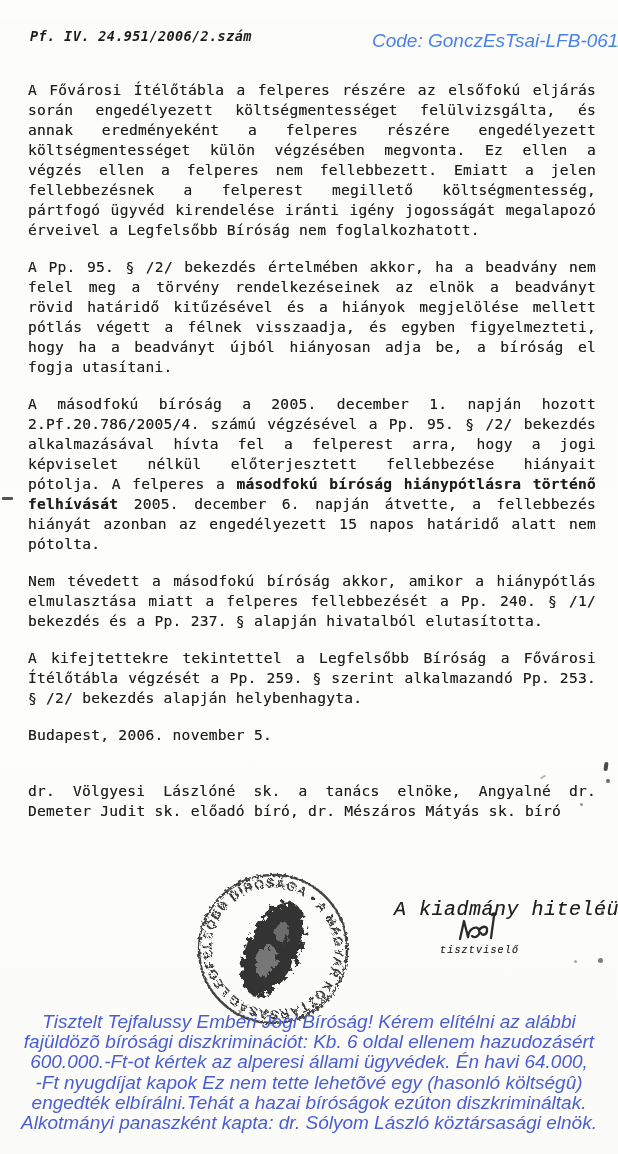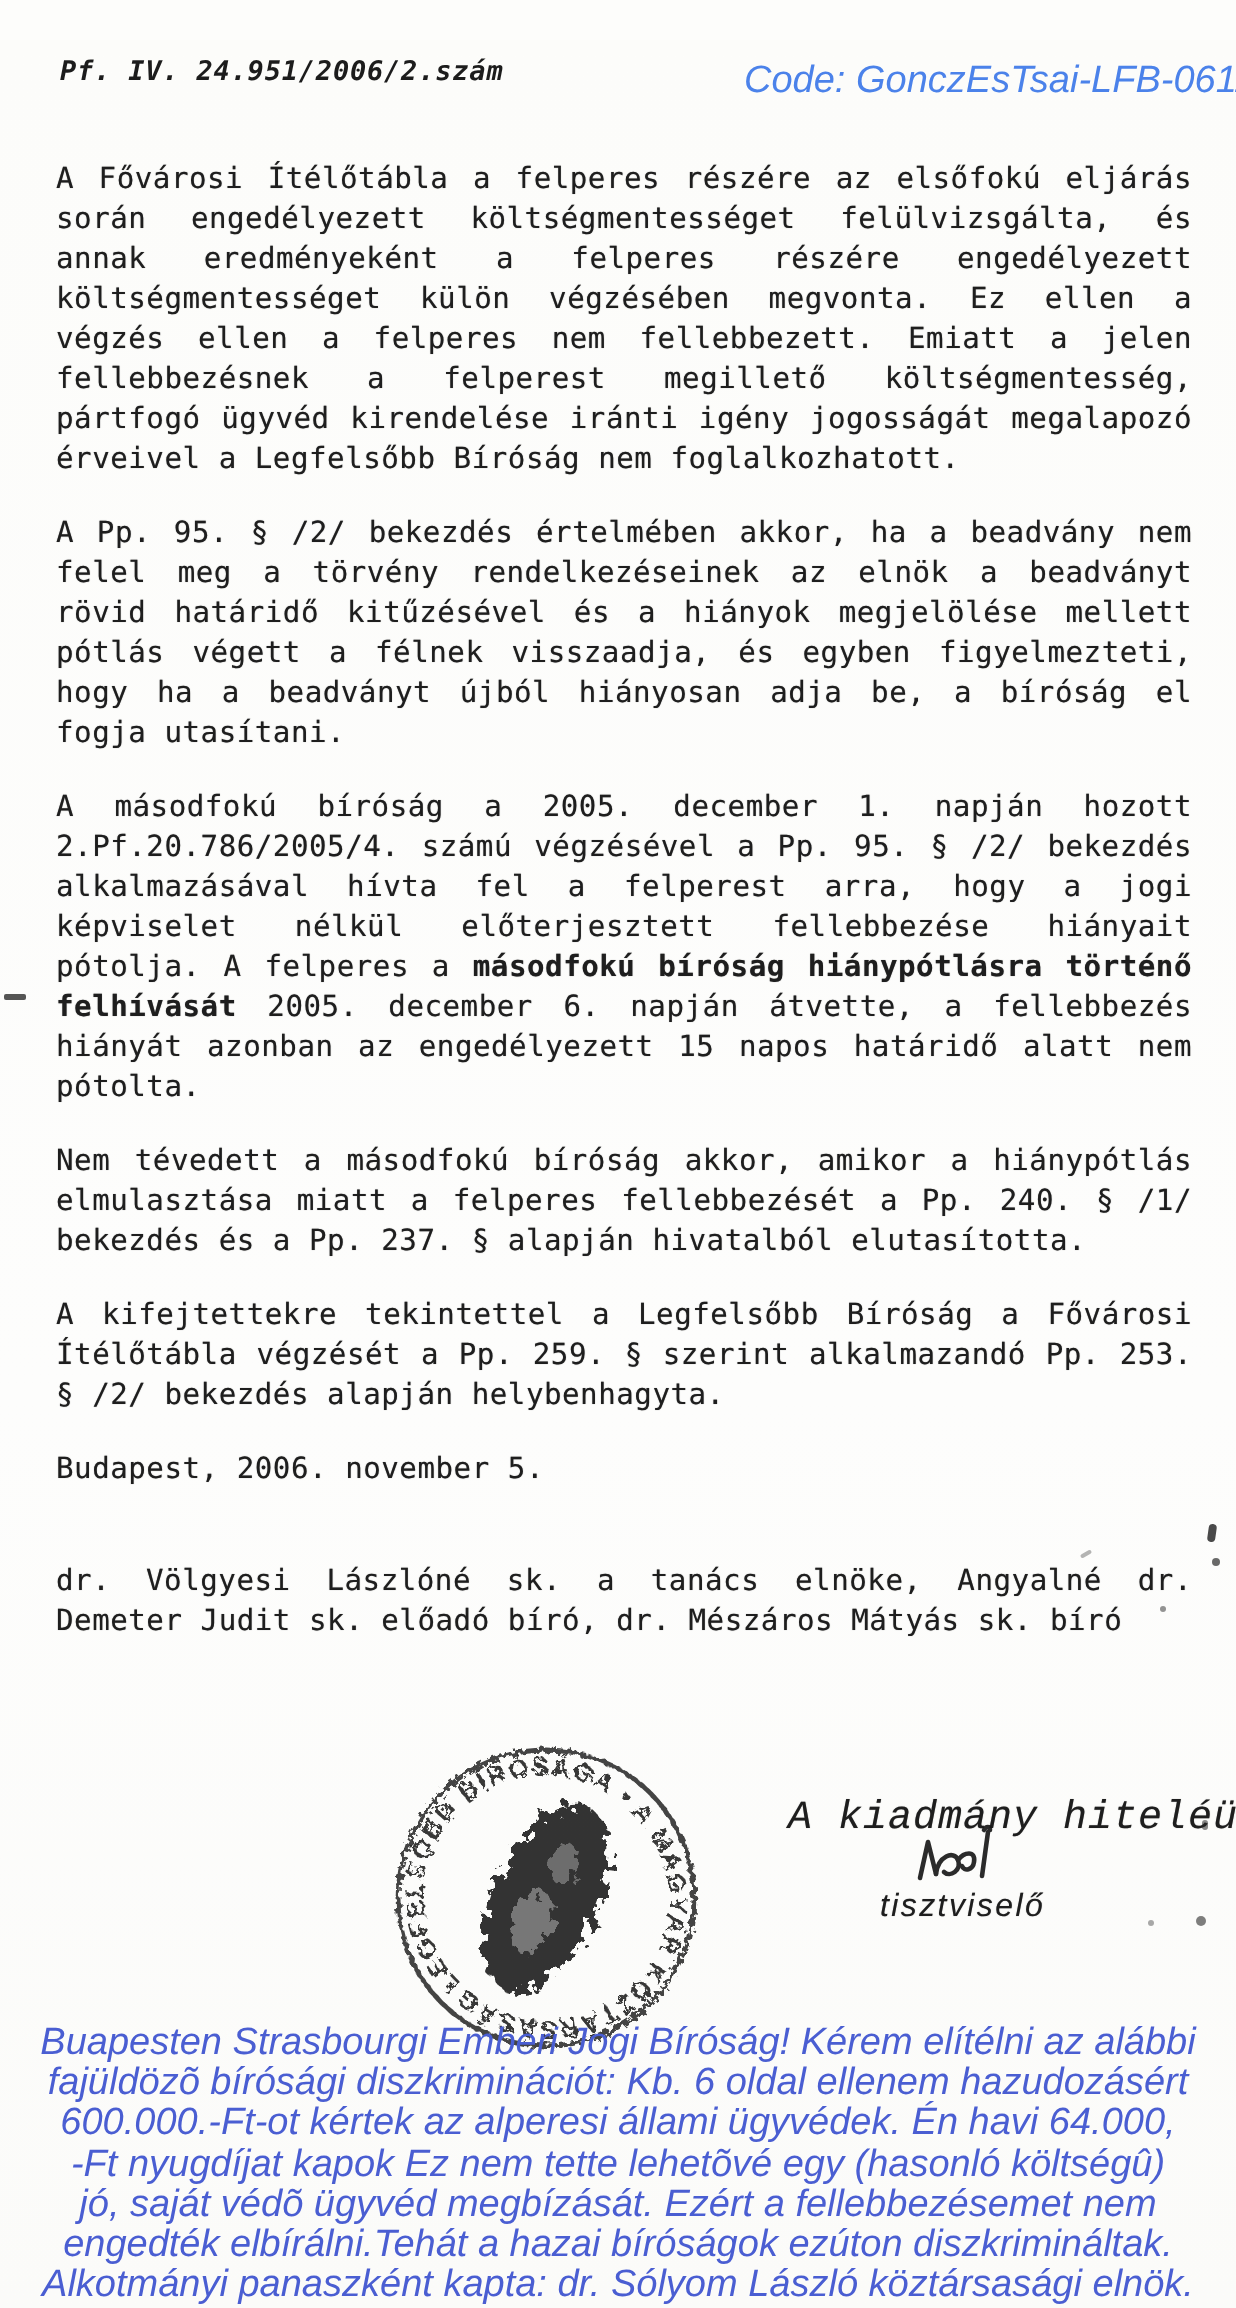--- a/index.html
+++ b/index.html
@@ -45,22 +45,22 @@
   
   .attest-label{
     position:absolute;left:394px;top:878px;
     font-family:Liberation Mono, monospace;font-style:italic;
     font-size:20px;color:#1e1e1e;letter-spacing:.5px;white-space:nowrap;
     text-shadow:0 0 .4px rgba(25,25,25,.5);
   }
   .signature{position:absolute;left:452px;top:892px;width:64px;height:34px;}
   .attest-role{
     position:absolute;left:440px;top:925px;
-    font-family:Liberation Sans, sans-serif;font-style:italic;
-    font-size:16px;color:#1e1e1e;letter-spacing:1.2px;white-space:nowrap;
+    font-family:Liberation Mono, monospace;font-style:italic;
+    font-size:10px;color:#1e1e1e;letter-spacing:1.2px;white-space:nowrap;
     text-shadow:0 0 .4px rgba(25,25,25,.5);
   }
 
   
   .annotation{
     position:absolute;left:0;top:992px;width:618px;
     text-align:center;
     font-family:"Liberation Sans", sans-serif;
     font-style:italic;font-weight:500;
     font-size:19px;line-height:20.2px;
@@ -130,25 +130,24 @@
       <path d="M16 25 C17 16 25 13 27 18 C29 23 23 27 20 24"></path>
       <path d="M27 18 C30 14 36 13 35 19 C34.5 23 30 24 29 21"></path>
       <path d="M42 4 L39 26"></path>
       <path d="M40 3 C41 1 43 1 43 3"></path>
     </g>
   </svg>
 
   <div class="attest-role">tisztviselő</div>
 
   <div class="annotation" style="color: rgb(74, 94, 210);">
-      <div>Buapesten Strasbourgi Emberi Jogi Bíróság! Kérem elítélni az alábbi</div>
+      <div>Tisztelt Tejfalussy Emberi Jogi Bíróság! Kérem elítélni az alábbi</div>
       <div>fajüldözõ bírósági diszkriminációt: Kb. 6 oldal ellenem hazudozásért</div>
       <div>600.000.-Ft-ot kértek az alperesi állami ügyvédek. Én havi 64.000,</div>
       <div>-Ft nyugdíjat kapok Ez nem tette lehetõvé egy (hasonló költségû)</div>
-      <div>jó, saját védõ ügyvéd megbízását. Ezért a fellebbezésemet nem</div>
       <div>engedték elbírálni.Tehát a hazai bíróságok ezúton diszkrimináltak.</div>
       <div>Alkotmányi panaszként kapta: dr. Sólyom László köztársasági elnök.</div>
     </div>
 
   <div class="artifact a1"></div>
   <div class="artifact a2"></div>
   <div class="artifact a3"></div>
   <div class="artifact a4"></div>
   <div class="artifact a5"></div>
   <div class="artifact a6"></div>

